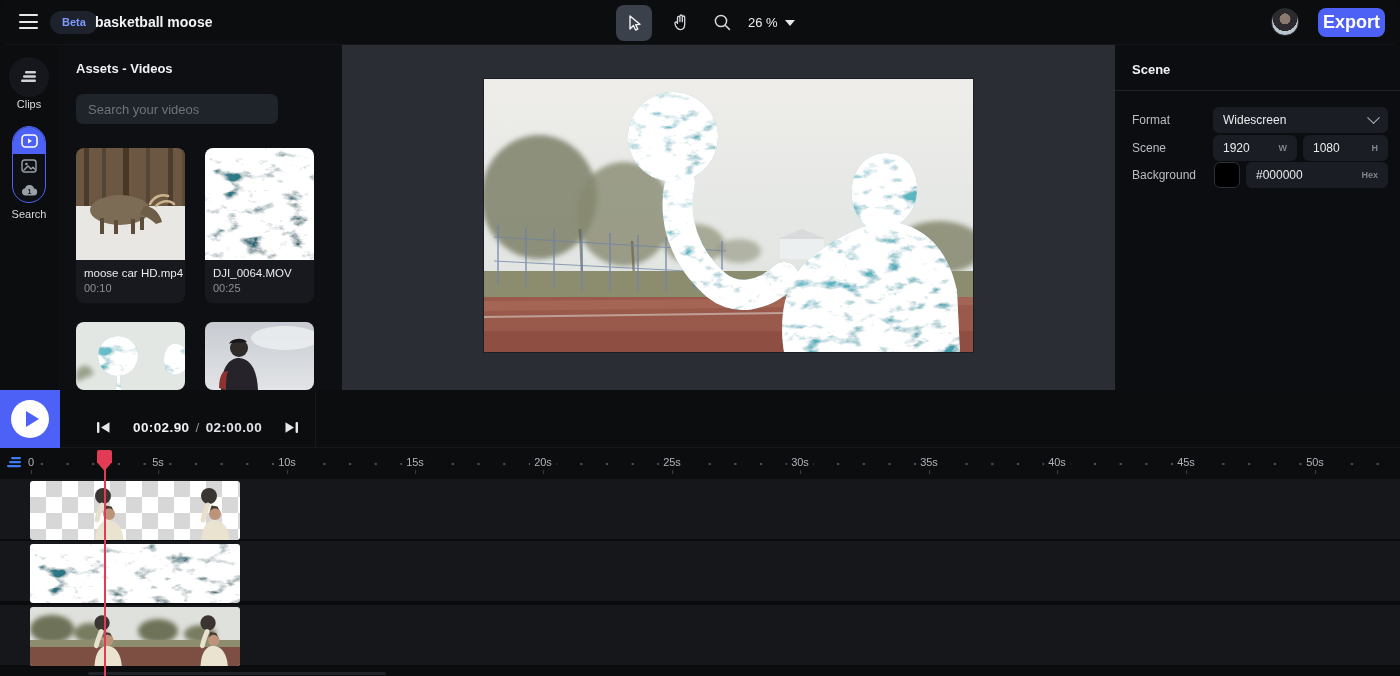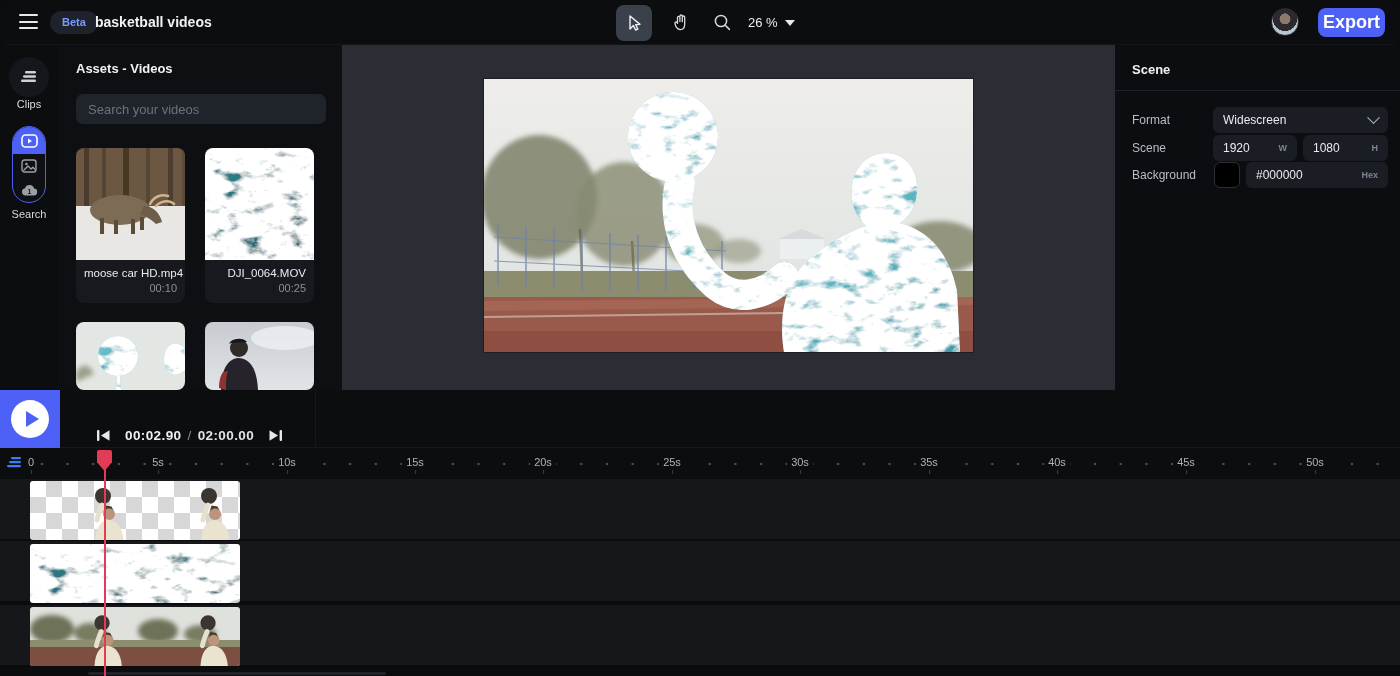--- a/index.html
+++ b/index.html
@@ -31,24 +31,24 @@
   #clips-label { position:absolute; left:0; top:53px; width:58px; text-align:center; font-size:11px; color:#d7dade; }
   #assets-pill { position:absolute; left:12px; top:81px; width:34px; height:77px; border-radius:17px;
     border:1.5px solid #4e61f6; background:#0e1013; overflow:hidden; }
   #asset-videos-btn { width:100%; height:27px; background:#4e61f6; display:flex; align-items:center; justify-content:center; cursor:pointer; }
   #asset-images-btn, #asset-uploads-btn { width:100%; height:24px; display:flex; align-items:center; justify-content:center; cursor:pointer; }
   #assets-label { position:absolute; left:0; top:163px; width:58px; text-align:center; font-size:11px; color:#d7dade; }
 
   
   #assets-panel { position:absolute; left:58px; top:45px; width:284px; height:345px; background:#0e0f12; overflow:hidden; }
   #assets-title { position:absolute; left:18px; top:16px; font-size:13px; font-weight:bold; color:#f1f2f4; }
-  #search-input { position:absolute; left:18px; top:49px; width:250px; height:30px; background:#1f232a; border:none; border-radius:7px;
+  #search-input { position:absolute; left:18px; top:49px; width:202px; height:30px; background:#1f232a; border:none; border-radius:7px;
     color:#cfd3d8; font-size:13px; padding:0 12px; font-family:inherit; outline:none; }
   #search-input::placeholder { color:#6e737b; }
-  .vid-card { position:absolute; width:109px; background:#17191e; border-radius:8px; overflow:hidden; cursor:pointer;text-align:right; }
+  .vid-card { position:absolute; width:109px; background:#17191e; border-radius:8px; overflow:hidden; cursor:pointer; }
   .vid-thumb { width:114px; height:112px; display:block; }
   .vid-name { padding:7px 8px 0 8px; font-size:11.5px; color:#e9ebee; white-space:nowrap; }
   .vid-dur { padding:3px 8px 9px 8px; font-size:11px; color:#8a9098; }
   #card-1 { left:18px; top:103px; } #card-2 { left:147px; top:103px; }
   #card-3 { left:18px; top:277px; height:68px; } #card-4 { left:147px; top:277px; height:68px; }
 
   
   #viewport { position:absolute; left:342px; top:45px; width:773px; height:345px; background:#2a2d33; }
   #preview { position:absolute; left:142px; top:34px; width:489px; height:273px; background:#e8e8e4; outline:1px solid #1c1e22; }
 
@@ -65,21 +65,21 @@
     transform:rotate(45deg) translate(-2px,-2px); }
   #size-w { left:98px; top:90px; width:84px; } #size-h { left:188px; top:90px; width:85px; }
   #bg-swatch { position:absolute; left:99px; top:117px; width:26px; height:26px; background:#000; border:1.5px solid #2c2f35; border-radius:6px; cursor:pointer; }
   #bg-hex { left:131px; top:117px; width:142px; }
 
   
   #controlbar { position:absolute; left:0; top:390px; width:1400px; height:58px; background:#0c0d0f; border-bottom:1px solid #17181c; }
   #play-btn { position:absolute; left:0; top:0; width:60px; height:58px; background:#4e61f6; display:flex; align-items:center; justify-content:center; cursor:pointer; }
   #play-circle { width:38px; height:38px; border-radius:50%; background:#fff; display:flex; align-items:center; justify-content:center; }
   #play-tri { width:0; height:0; border-left:13px solid #4e61f6; border-top:8px solid transparent; border-bottom:8px solid transparent; margin-left:4px; }
-  #transport { position:absolute; left:96px; top:16px; height:58px; display:flex; align-items:center; gap:14px; }
+  #transport { position:absolute; left:96px; top:8px; height:58px; display:flex; align-items:center; gap:22px; }
   .skip-btn { cursor:pointer; display:flex; }
   #timecode { font-size:13.5px; letter-spacing:.4px; font-weight:bold; color:#eef0f2; }
   #timecode .sep { color:#8a9098; font-weight:normal; padding:0 6px; }
   #timecode .total { color:#dfe2e6; }
   #ctrl-divider { position:absolute; left:315px; top:0; width:1px; height:57px; background:#16181c; }
 
   
   #ruler { position:absolute; left:0; top:448px; width:1400px; height:30px; background:#0c0d0f;
     background-image:radial-gradient(circle, #4a4f57 1.3px, transparent 1.6px);
     background-size:25.7px 30px; background-position:29px 1px; }
@@ -151,21 +151,21 @@
   </defs>
 </svg>
 
 <div id="topbar">
   <div id="hamburger">
       <span></span>
       <span></span>
       <span></span>
     </div>
   <div id="beta-badge">Beta</div>
-  <div id="doc-title">basketball videos</div>
+  <div id="doc-title">basketball moose</div>
 
   <div id="tools">
     <div class="tool-btn active">
       <svg width="18" height="18" viewBox="0 0 18 18">
         <path d="M5 2 L5 15 L8.4 11.6 L10.6 16 L12.8 15 L10.7 10.7 L15 10.4 Z" fill="none" stroke="#eef0f2" stroke-width="1.4" stroke-linejoin="round"></path>
       </svg>
     </div>
     <div class="tool-btn">
       <svg width="19" height="19" viewBox="0 0 19 19">
         <path d="M6.5 9.5 V4.5 a1.2 1.2 0 0 1 2.4 0 M8.9 8.5 V3.2 a1.2 1.2 0 0 1 2.4 0 M11.3 8.7 V4.2 a1.2 1.2 0 0 1 2.4 0 V11 c0 3.4 -1.7 5.6 -4.4 5.6 c-2.3 0 -3.4 -1.2 -4.6 -3.6 L4 10.6 a1.15 1.15 0 0 1 2 -1.1 l0.5 0.9" fill="none" stroke="#d6d9dd" stroke-width="1.3" stroke-linecap="round" stroke-linejoin="round"></path>

